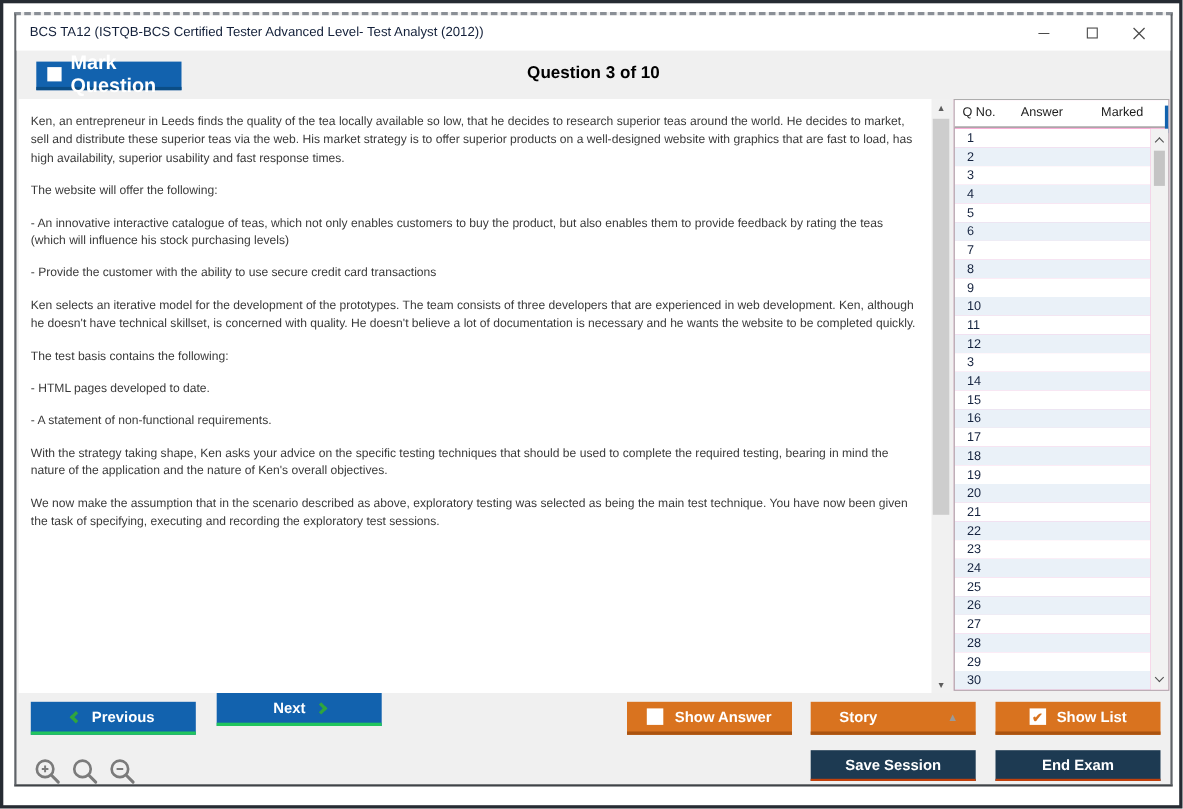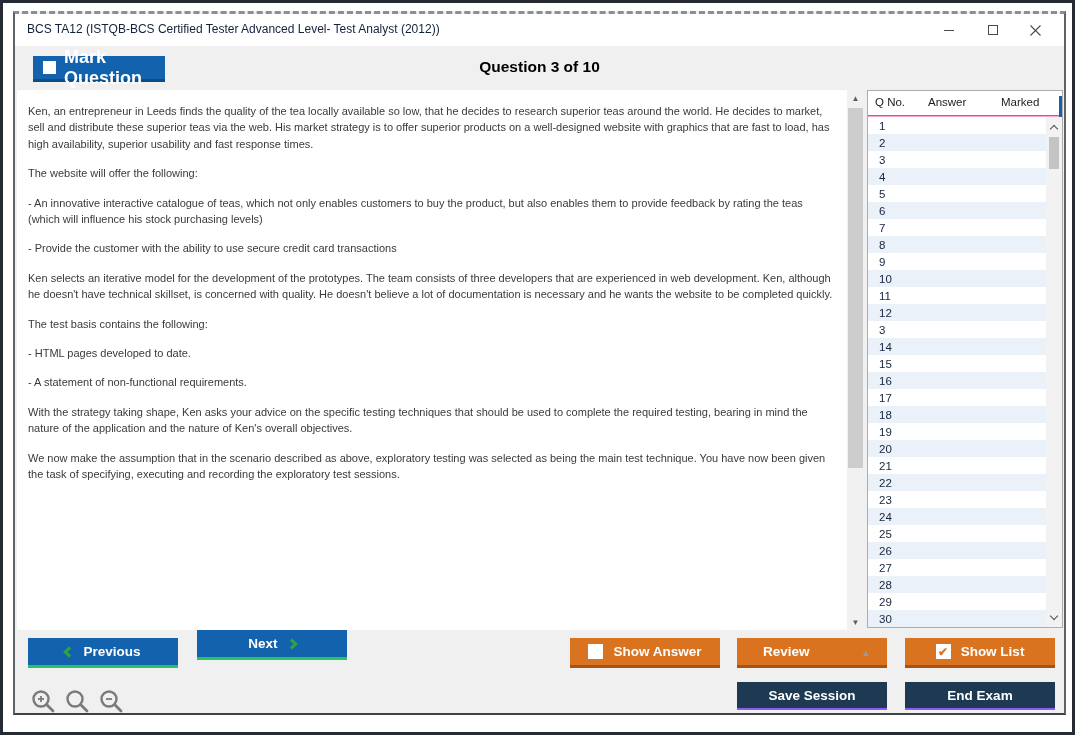--- a/index.html
+++ b/index.html
@@ -44,21 +44,21 @@
   .sb2 { position:absolute; right:0; top:26px; width:16px; bottom:0; background:#f2f2f2; }
   .chev { display:inline-block; width:6px; height:6px; border-style:solid; border-color:#4f4f4f; border-width:1.5px 1.5px 0 0; }
   .chev-up { transform:rotate(-45deg); margin-top:3px; } .chev-down { transform:rotate(135deg); margin-bottom:3px; }
   .sb2-btn { position:absolute; left:0; width:16px; height:16px; display:flex; align-items:center; justify-content:center; }
   .sb2-top { top:2px; } .sb2-bottom { bottom:2px; }
   .sb2-thumb { position:absolute; left:3px; top:20px; width:10px; height:32px; background:#c4c4c4; }
   
   .btn { position:absolute; height:30px; display:flex; align-items:center; justify-content:center; gap:10px; cursor:pointer; color:#ffffff; }
   .btn-blue { background:#1262ae; border-bottom:3px solid #22c55e; font-weight:700; font-size:13.5px; }
   .btn-orange { background:#d9731f; border-bottom:3px solid #aa5310; font-weight:600; font-size:13.5px; }
-  .btn-navy { background:#1d3a52; border-bottom:2px solid #8b5cf6; font-weight:600; font-size:13.5px; height:28px; }
+  .btn-navy { background:#1d3a52; border-bottom:2px solid #c2410c; font-weight:600; font-size:13.5px; height:28px; }
   .gchev { display:inline-block; width:8px; height:8px; border-style:solid; border-color:#2fa53f; border-width:3px 3px 0 0; }
   .gchev-left { transform:rotate(-135deg); } .gchev-right { transform:rotate(45deg); }
   .b-prev { left:13px; top:624px; width:150px; }
   .b-next { left:182px; top:616px; width:150px; }
   .b-showans { left:555px; top:624px; width:150px; }
   .b-review { left:722px; top:624px; width:150px; justify-content:flex-start; padding-left:26px; }
   .b-showlist { left:890px; top:624px; width:150px; }
   .b-save { left:722px; top:668px; width:150px; }
   .b-end { left:890px; top:668px; width:150px; }
   .cb-w { width:15px; height:15px; background:#ffffff; display:flex; align-items:center; justify-content:center; flex:0 0 auto; }
@@ -295,21 +295,21 @@
     </div>
     <div class="btn btn-blue b-next">
       <span>Next</span>
       <span class="gchev gchev-right"></span>
     </div>
     <div class="btn btn-orange b-showans">
       <span class="cb-w"></span>
       <span>Show Answer</span>
     </div>
     <div class="btn btn-orange b-review">
-      <span>Review</span>
+      <span>Story</span>
       <span class="review-caret">▲</span>
     </div>
     <div class="btn btn-orange b-showlist">
       <span class="cb-w">
           <span class="cb-check">✔</span>
         </span>
       <span>Show List</span>
     </div>
 
     <div class="btn btn-navy b-save">

